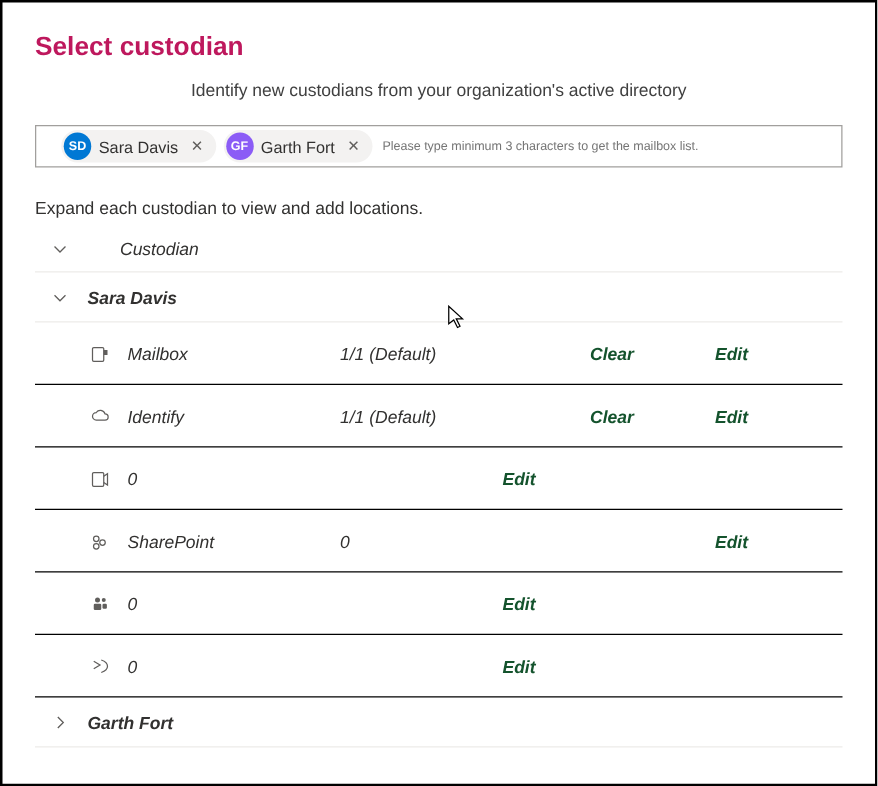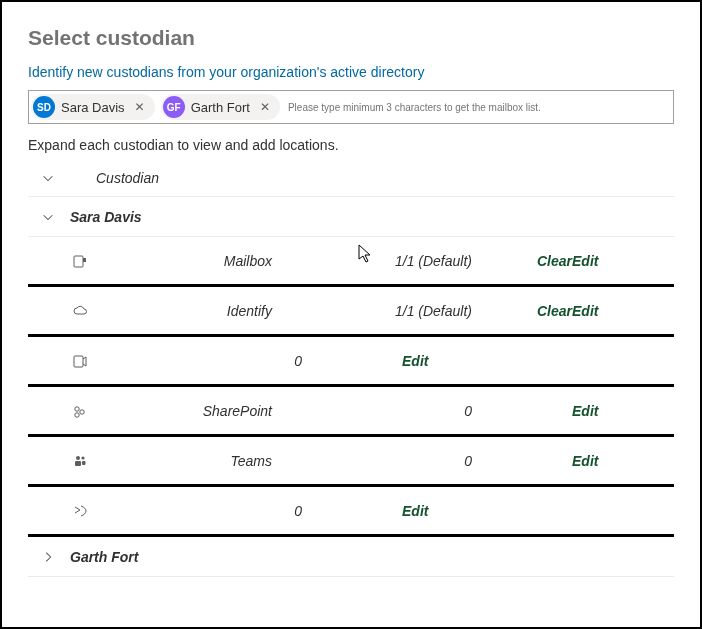--- a/index.html
+++ b/index.html
@@ -15,32 +15,33 @@
     height: 629px;
     border: 2px solid #000;
     padding: 22px 26px 10px 26px;
     position: relative;
     overflow: hidden;
   }
   .title {
     font-size: 21px;
     font-weight: 600;
     margin: 2px 0 14px 0;
-    color: #737373;
+    color: #be185d;
   }
   .subtitle {
     font-size: 14px;
-    color: #0369a1;
-    margin-bottom: 10px;
+    color: #404040;
+    margin-bottom: 20px;
+    text-align: center;
   }
   .chip-box {
     border: 1px solid #a19f9d;
     display: flex;
     align-items: center;
-    padding: 4px 2px;
+    padding: 4px 20px;
     gap: 6px;
     height: 34px;
     background: #fff;
   }
   .chip {
     display: flex;
     align-items: center;
     background: #f3f2f1;
     border-radius: 16px;
     padding: 2px 6px 2px 2px;
@@ -73,21 +74,21 @@
     border: none;
     outline: none;
     font-size: 10px;
     color: #605e5c;
     flex: 1;
     background: transparent;
   }
   .expand-hint {
     font-size: 14px;
     color: #323130;
-    margin-top: 13px;
+    margin-top: 24px;
     margin-bottom: 6px;
   }
   .tree { margin-top: 2px; font-style: italic; }
   .header-row {
     display: flex;
     align-items: center;
     height: 38px;
     border-bottom: 1px solid #edebe9;
     font-size: 14px;
     color: #323130;
@@ -106,24 +107,23 @@
     display: flex;
     align-items: center;
     justify-content: center;
     flex: none;
   }
   .chevron-cell svg { width: 14px; height: 14px; }
   .loc-row {
     display: flex;
     align-items: center;
     height: 50px;
-    border-bottom: 3px solid #000000;
-    font-size: 14px;
-    color: #323130;
-    text-align: right;
+    border-bottom: 1px solid #000000;
+    font-size: 14px;
+    color: #323130;
   }
   .loc-icon {
     width: 30px;
     margin-left: 44px;
     display: flex;
     align-items: center;
     justify-content: flex-start;
     flex: none;
     color: #605e5c;
   }
@@ -251,21 +251,20 @@
         </div>
         <div class="loc-row">
           <span class="loc-icon">
             <svg width="16" height="16" viewBox="0 0 16 16" fill="#605e5c">
               <circle cx="6" cy="5" r="2" fill="#605e5c"></circle>
               <circle cx="11" cy="5" r="1.6" fill="#605e5c"></circle>
               <rect x="3" y="8" width="6" height="5" rx="1" fill="#605e5c"></rect>
               <rect x="10" y="8" width="3.5" height="4" rx="1" fill="#605e5c"></rect>
             </svg>
           </span>
-          <span class="loc-name">Teams</span>
           <span class="loc-count">0</span>
           <span class="loc-clear"></span>
           <span class="loc-edit"><span class="link">Edit</span></span>
         </div>
         <div class="loc-row">
           <span class="loc-icon">
             <svg width="16" height="16" viewBox="0 0 16 16" fill="#605e5c">
               <path d="M3 4l5 3-5 3M9 3c3 1 5 3 5 5s-2 4-5 5" fill="none" stroke="#605e5c"></path>
             </svg>
           </span>

